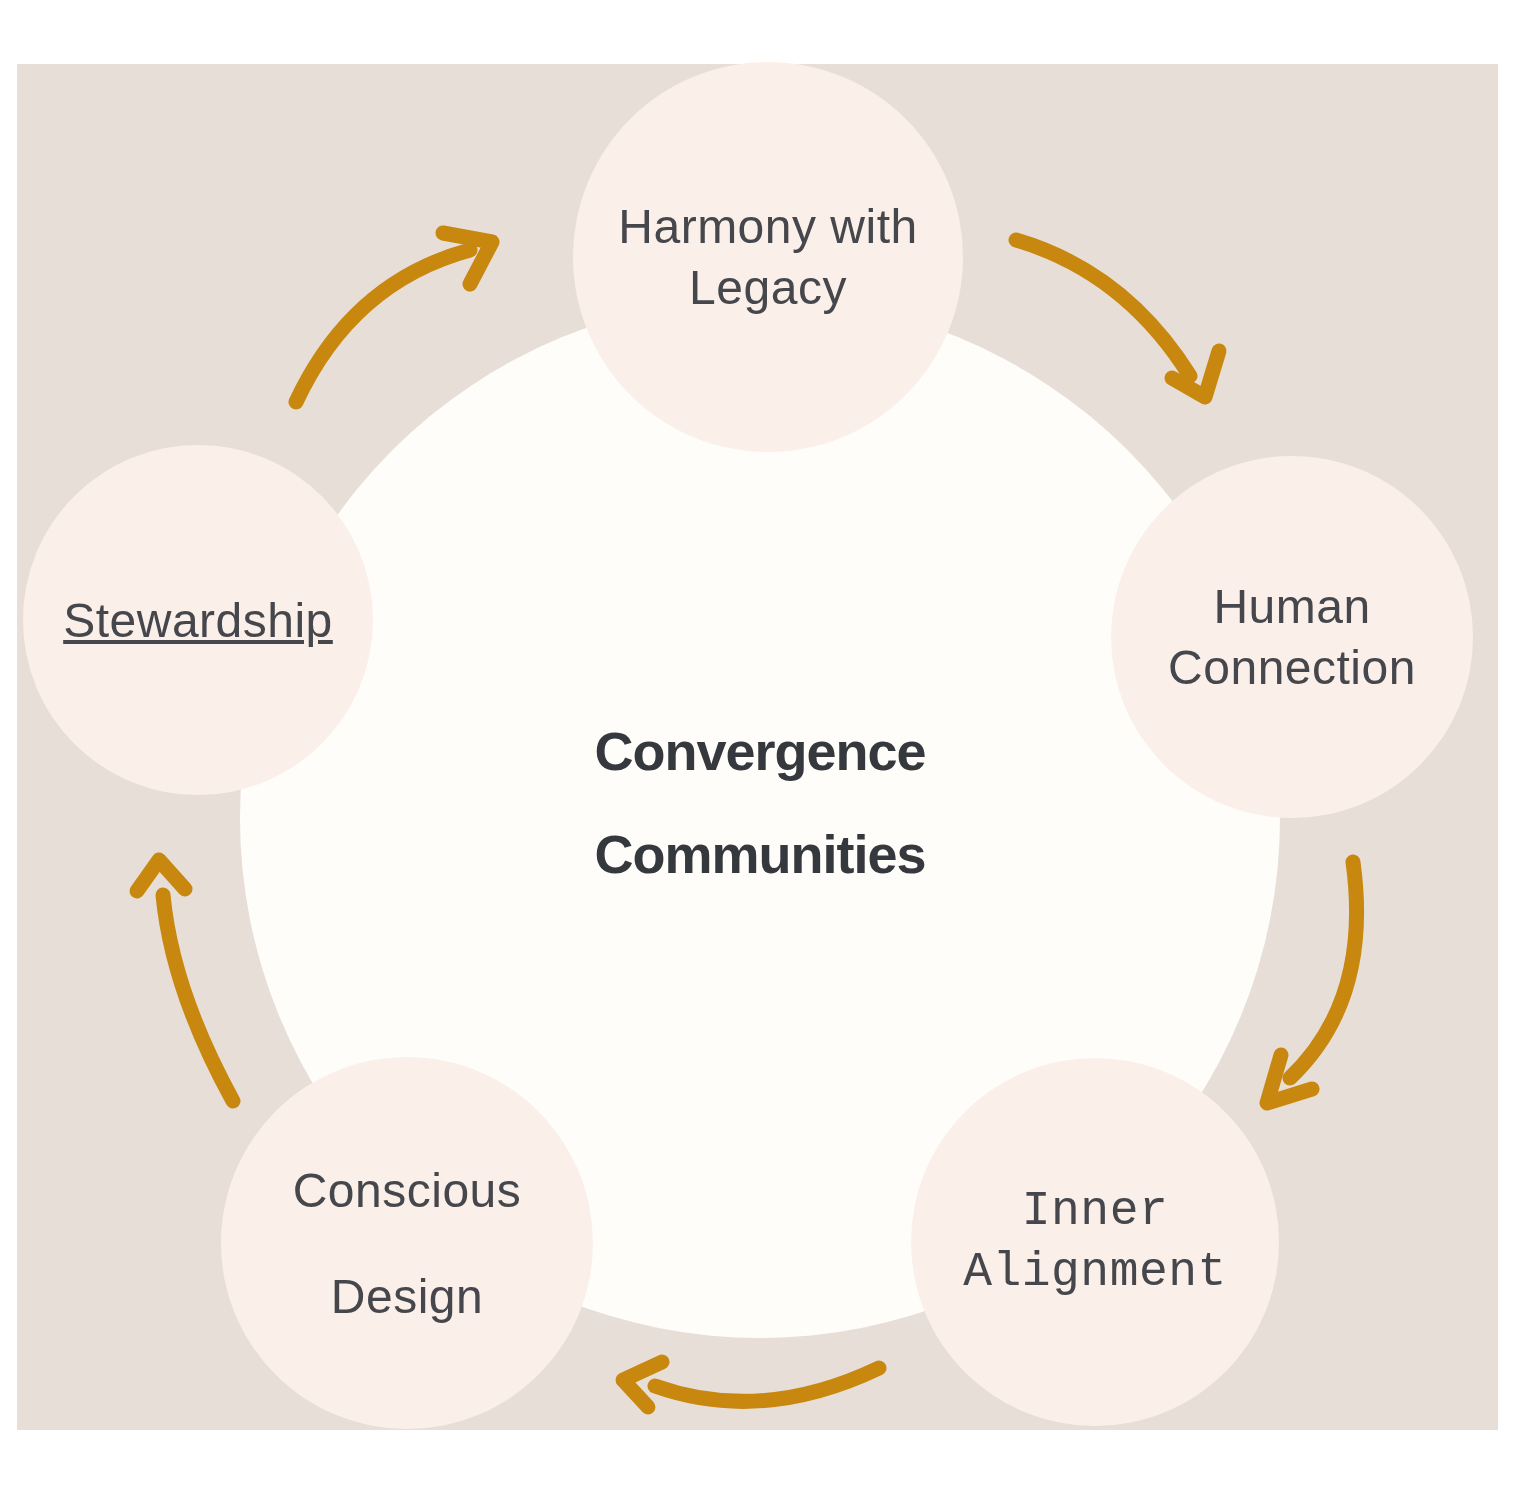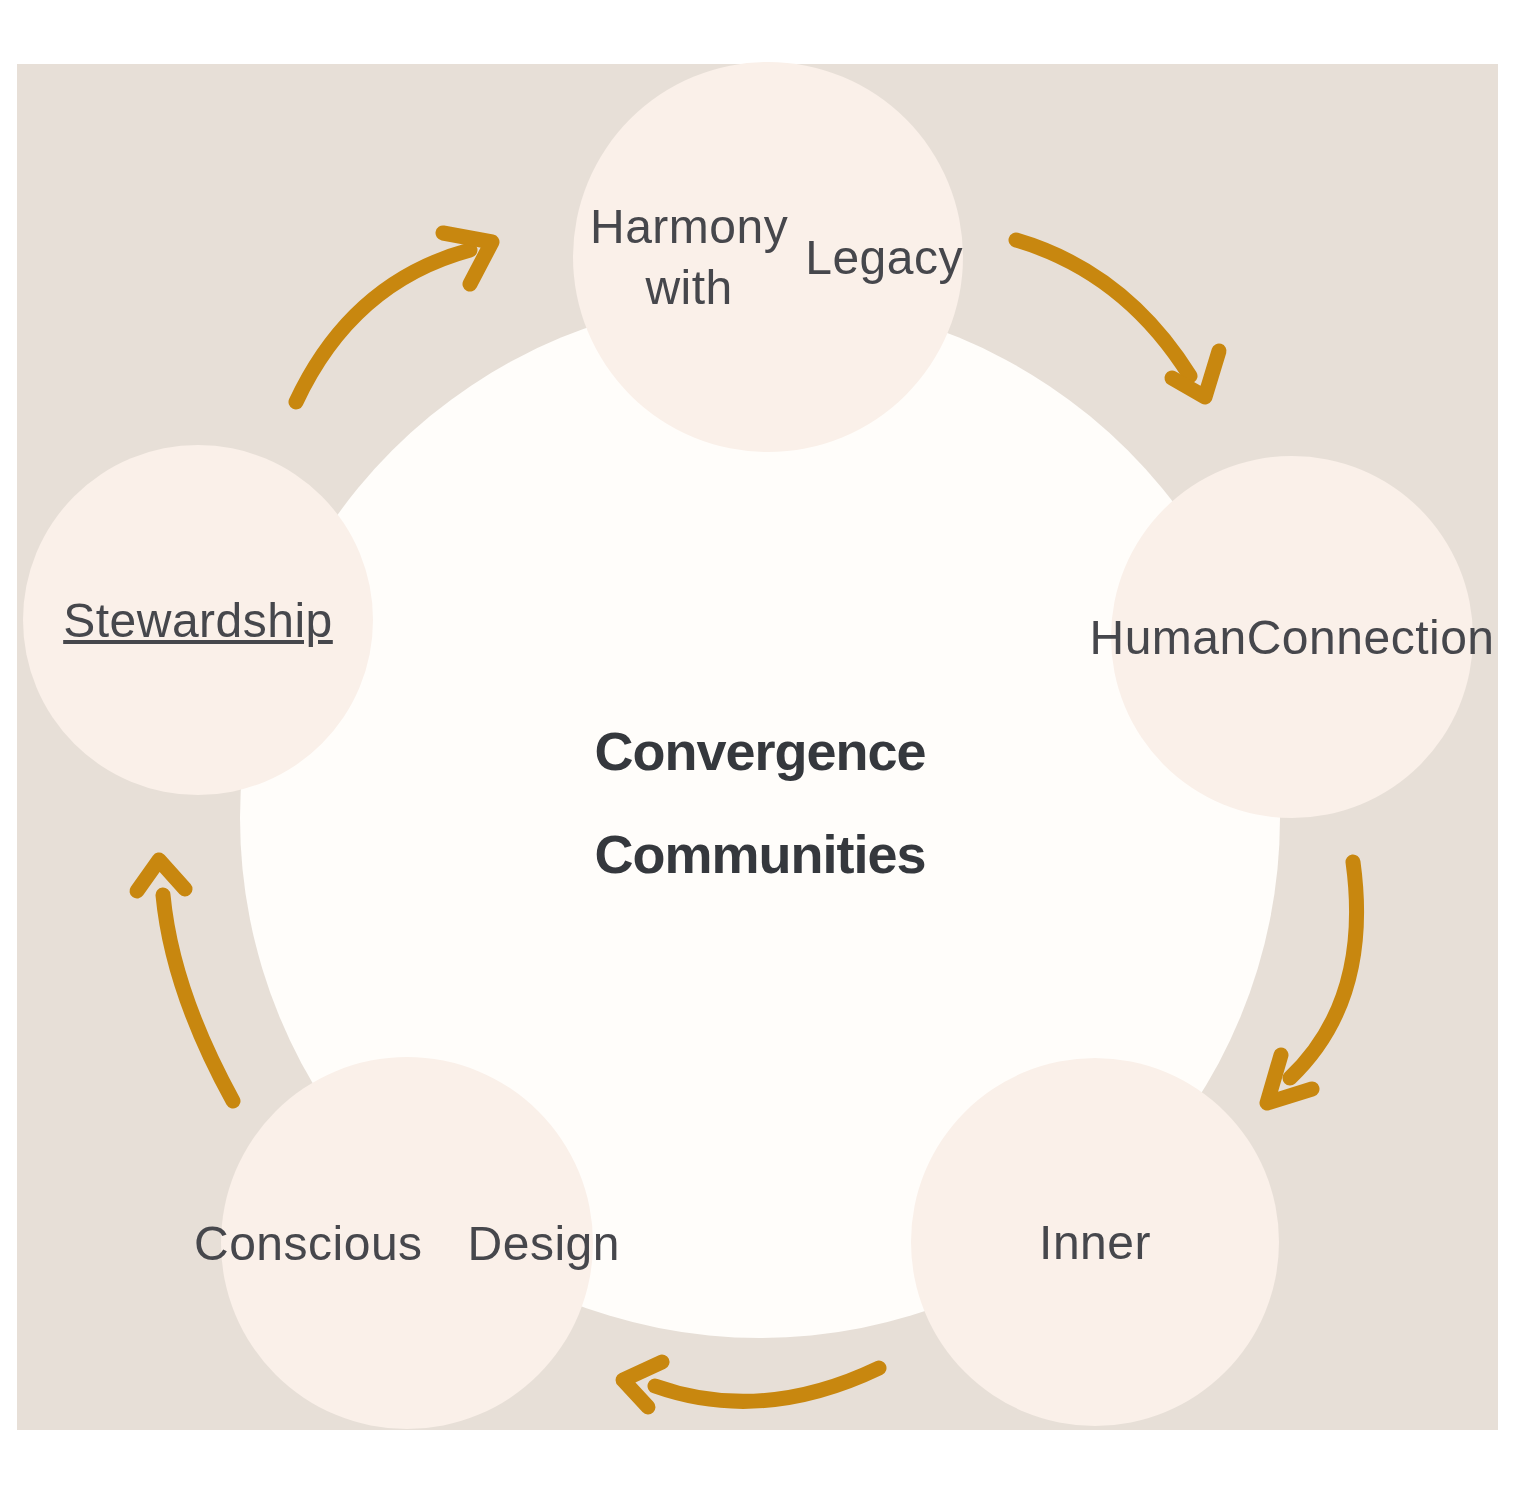--- a/index.html
+++ b/index.html
@@ -27,33 +27,33 @@
   .arrows {
     position: absolute;
     left: 0; top: 0;
     width: 1516px; height: 1500px;
   }
   .node {
     position: absolute;
     border-radius: 50%;
     background: #faf0e9;
     display: flex;
-    flex-direction: row;
+    flex-direction: column;
     align-items: center;
     justify-content: center;
     text-align: center;
     color: #46474c;
     font-size: 48px;
     line-height: 61px;
     letter-spacing: 0.5px;
   }
   .node span { display: block; }
   .node-top          { left: 573px;  top: 62px;   width: 390px; height: 390px; }
   .node-right        { left: 1111px; top: 456px;  width: 362px; height: 362px; }
-  .node-bottom-right { left: 911px;  top: 1058px; width: 368px; height: 368px; }
+  .node-bottom-right { left: 911px;  top: 1058px; width: 368px; height: 368px; font-family: Liberation Mono, monospace; }
   .node-bottom-left  { left: 221px;  top: 1057px; width: 372px; height: 372px; gap: 45px; }
   .node-left         { left: 23px;   top: 445px;  width: 350px; height: 350px; text-decoration: underline; }
   .title {
     position: absolute;
     left: 258px; top: 700px;
     width: 1004px;
     text-align: center;
     font-weight: bold;
     font-size: 54px;
     line-height: 103px;
@@ -99,20 +99,21 @@
     <span>Legacy</span>
   </div>
 
   <div class="node node-right">
     <span>Human</span>
     <span>Connection</span>
   </div>
 
   <div class="node node-bottom-right">
     <span>Inner</span>
+    <span>Alignment</span>
   </div>
 
   <div class="node node-bottom-left">
     <span>Conscious</span>
     <span>Design</span>
   </div>
 
   <div class="node node-left">
     <span>Stewardship</span>
   </div>

